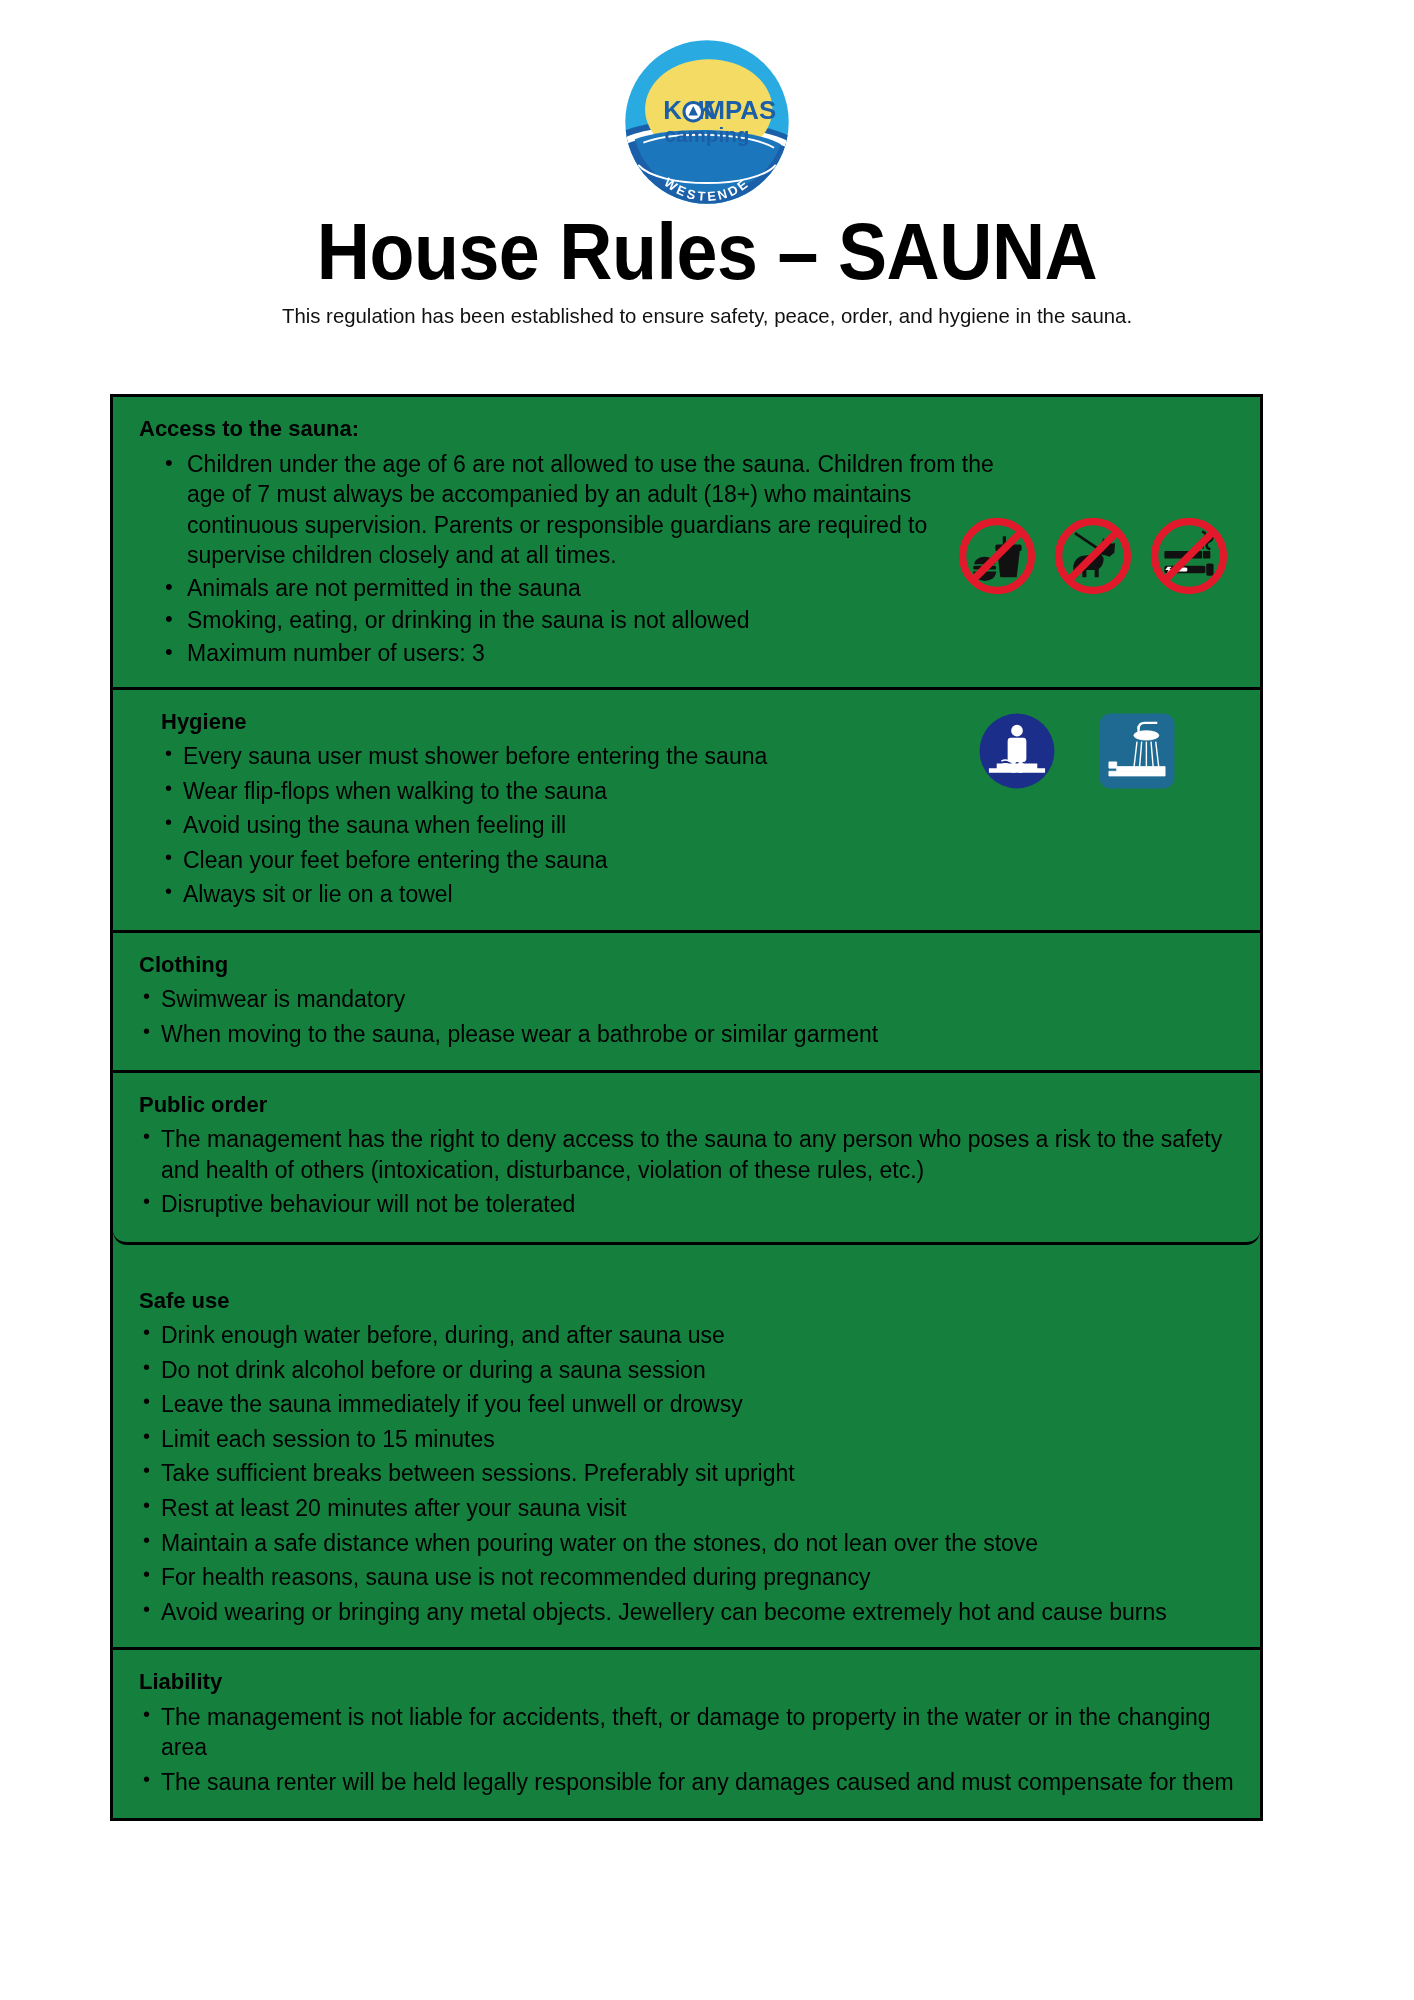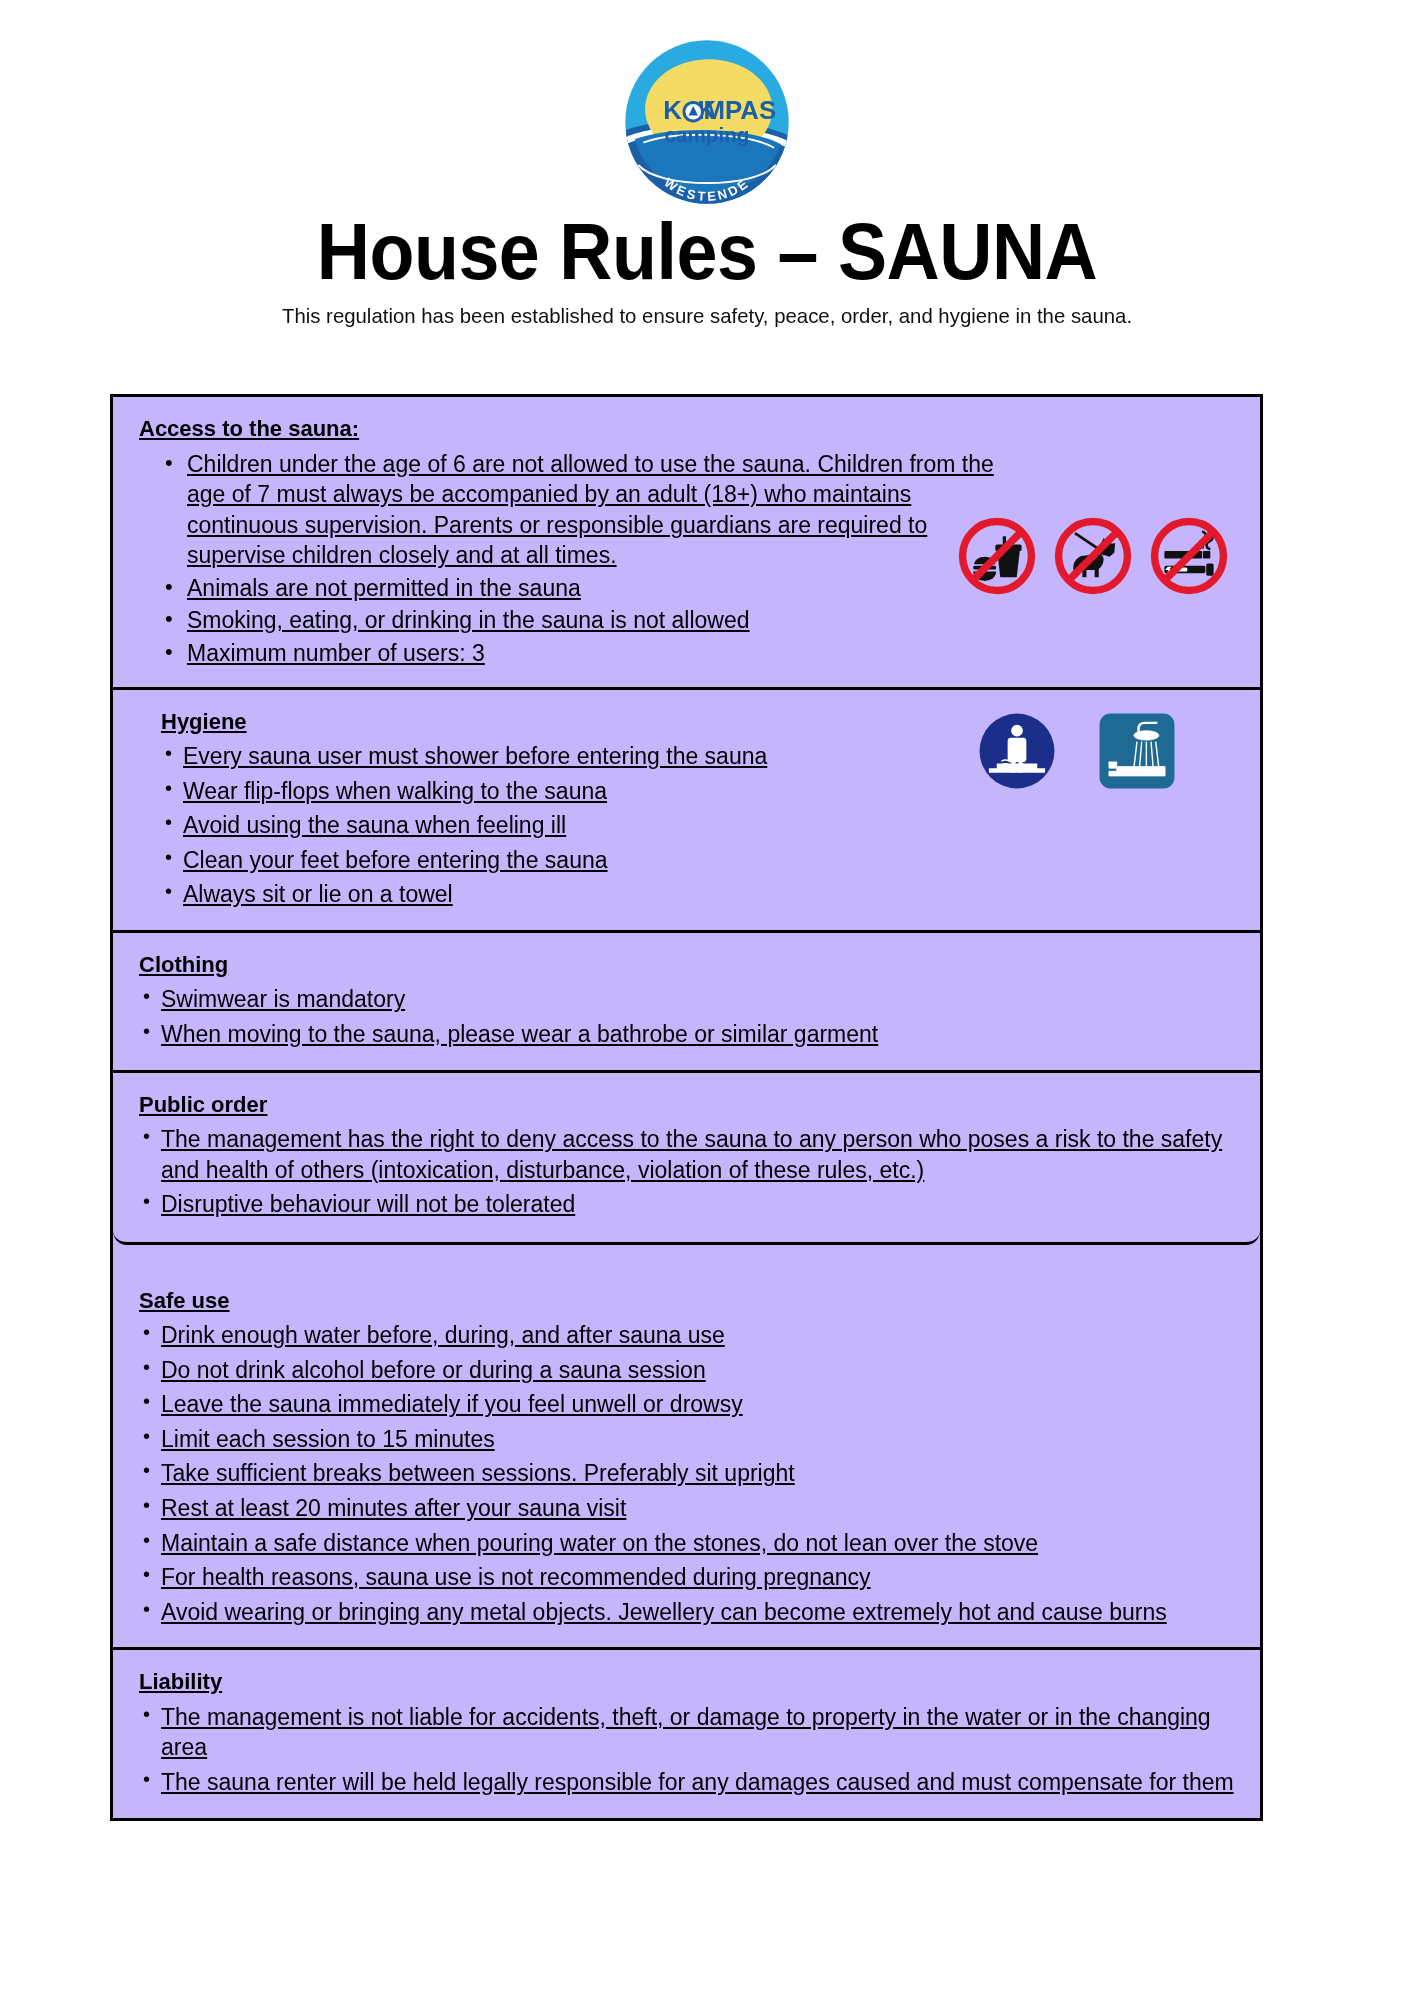--- a/index.html
+++ b/index.html
@@ -55,22 +55,21 @@
   }
 
   
   .rules {
     position: absolute;
     left: 110px;
     top: 394px;
     width: 1153px;
     border: 3px solid #000;
     box-sizing: border-box;
-    background: #c4b5fd;
-    text-decoration: underline;
+    background: #15803d;
   }
   .section {
     border-bottom: 3px solid #000;
     box-sizing: border-box;
     position: relative;
     padding: 18px 26px 16px 26px;
   }
   .section:last-child { border-bottom: none; }
 
   .sec-title {

